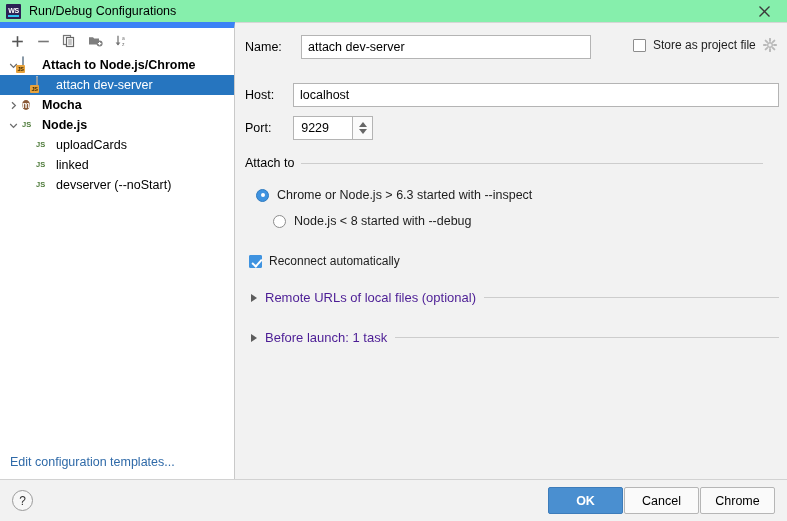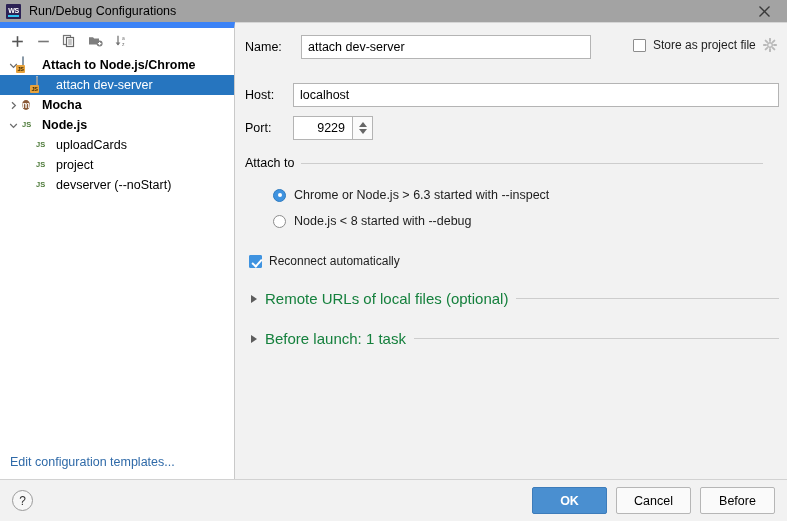--- a/index.html
+++ b/index.html
@@ -19,21 +19,21 @@
     width: 787px;
     height: 521px;
     background: #f2f2f2;
     display: flex;
     flex-direction: column;
   }
 
   
   .titlebar {
     height: 22px;
-    background: #a3a3a3;
+    background: #86efac;
     display: flex;
     align-items: center;
     padding-left: 6px;
     flex: 0 0 22px;
     position: relative;
   }
   .ws-logo {
     width: 15px; height: 15px;
     background: #2c2255;
     border-radius: 1px;
@@ -230,21 +230,21 @@
   .tinput {
     background: #ffffff;
     border: 1px solid #b4b4b4;
     height: 24px;
     font-family: "Liberation Sans", sans-serif;
     font-size: 12.5px;
     color: #000000;
     padding: 0 6px;
     outline: none;
   }
-  .tinput.num { text-align: right; padding-right: 7px; }
+  .tinput.num { text-align: right; padding-right: 23px; }
 
   .spin {
     width: 20px; height: 24px;
     border: 1px solid #b4b4b4;
     border-left: none;
     background: #fafafa;
     display: flex;
     flex-direction: column;
     align-items: center;
     justify-content: center;
@@ -337,21 +337,21 @@
     left: 256px;
     right: 8px;
   }
   .sect .tri {
     width: 0; height: 0;
     border-top: 4.5px solid transparent;
     border-bottom: 4.5px solid transparent;
     border-left: 6px solid #5d5d5d;
     flex: 0 0 6px;
   }
-  .sect .stitle { font-size: 15px; color: #15803d; white-space: nowrap; }
+  .sect .stitle { font-size: 13px; color: #4c1d95; white-space: nowrap; }
   .sect .sline { flex: 1 1 auto; height: 1px; background: #cdcdcd; }
 
   
   .bottom-bar {
     flex: 0 0 42px;
     height: 42px;
     background: #f2f2f2;
     border-top: 1px solid #d2d2d2;
     display: flex;
     align-items: center;
@@ -364,21 +364,21 @@
     border: 1px solid #9a9a9a;
     background: #f7f7f7;
     display: flex; align-items: center; justify-content: center;
     font-size: 12px;
     color: #333;
     cursor: default;
   }
   .btn-group {
     margin-left: auto;
     display: flex;
-    gap: 9px;
+    gap: 1px;
   }
   .btn {
     height: 27px;
     min-width: 75px;
     padding: 0 14px;
     border: 1px solid #b6b6b6;
     background: #fafafa;
     border-radius: 2px;
     font-family: "Liberation Sans", sans-serif;
     font-size: 12.5px;
@@ -507,21 +507,21 @@
             <span class="ic-node"><span class="hex"></span><span class="hex-in"></span><span class="jsx">JS</span></span>
           </span>
           <span class="tlabel">uploadCards</span>
         </div>
 
         <div class="tnode" style="padding-left:22px;">
           <span class="twist" style="width:14px;flex:0 0 14px;"></span>
           <span class="ticon">
             <span class="ic-node"><span class="hex"></span><span class="hex-in"></span><span class="jsx">JS</span></span>
           </span>
-          <span class="tlabel">project</span>
+          <span class="tlabel">linked</span>
         </div>
 
         <div class="tnode" style="padding-left:22px;">
           <span class="twist" style="width:14px;flex:0 0 14px;"></span>
           <span class="ticon">
             <span class="ic-node"><span class="hex"></span><span class="hex-in"></span><span class="jsx">JS</span></span>
           </span>
           <span class="tlabel">devserver (--noStart)</span>
         </div>
 
@@ -571,21 +571,21 @@
           <span class="arrow-u"></span>
           <span class="arrow-d"></span>
         </span>
       </div>
 
       <div class="group-sep" style="top:133px; left:10px; right:24px;">
         <span class="gtitle">Attach to</span>
         <span class="gline"></span>
       </div>
 
-      <div class="radio-row" style="left:38px; top:165px;">
+      <div class="radio-row" style="left:21px; top:165px;">
         <span class="radio on"></span>
         <span class="radio-label">Chrome or Node.js &gt; 6.3 started with --inspect</span>
       </div>
 
       <div class="radio-row" style="left:38px; top:191px;">
         <span class="radio"></span>
         <span class="radio-label">Node.js &lt; 8 started with --debug</span>
       </div>
 
       <div class="field-row" style="left:14px; top:231px;">
@@ -606,17 +606,17 @@
       </div>
 
     </div>
   </div>
 
   <div class="bottom-bar">
     <div class="help-btn">?</div>
     <div class="btn-group">
       <button class="btn primary">OK</button>
       <button class="btn">Cancel</button>
-      <button class="btn">Before</button>
+      <button class="btn">Chrome</button>
     </div>
   </div>
 
 </div>
 
 </body></html>

